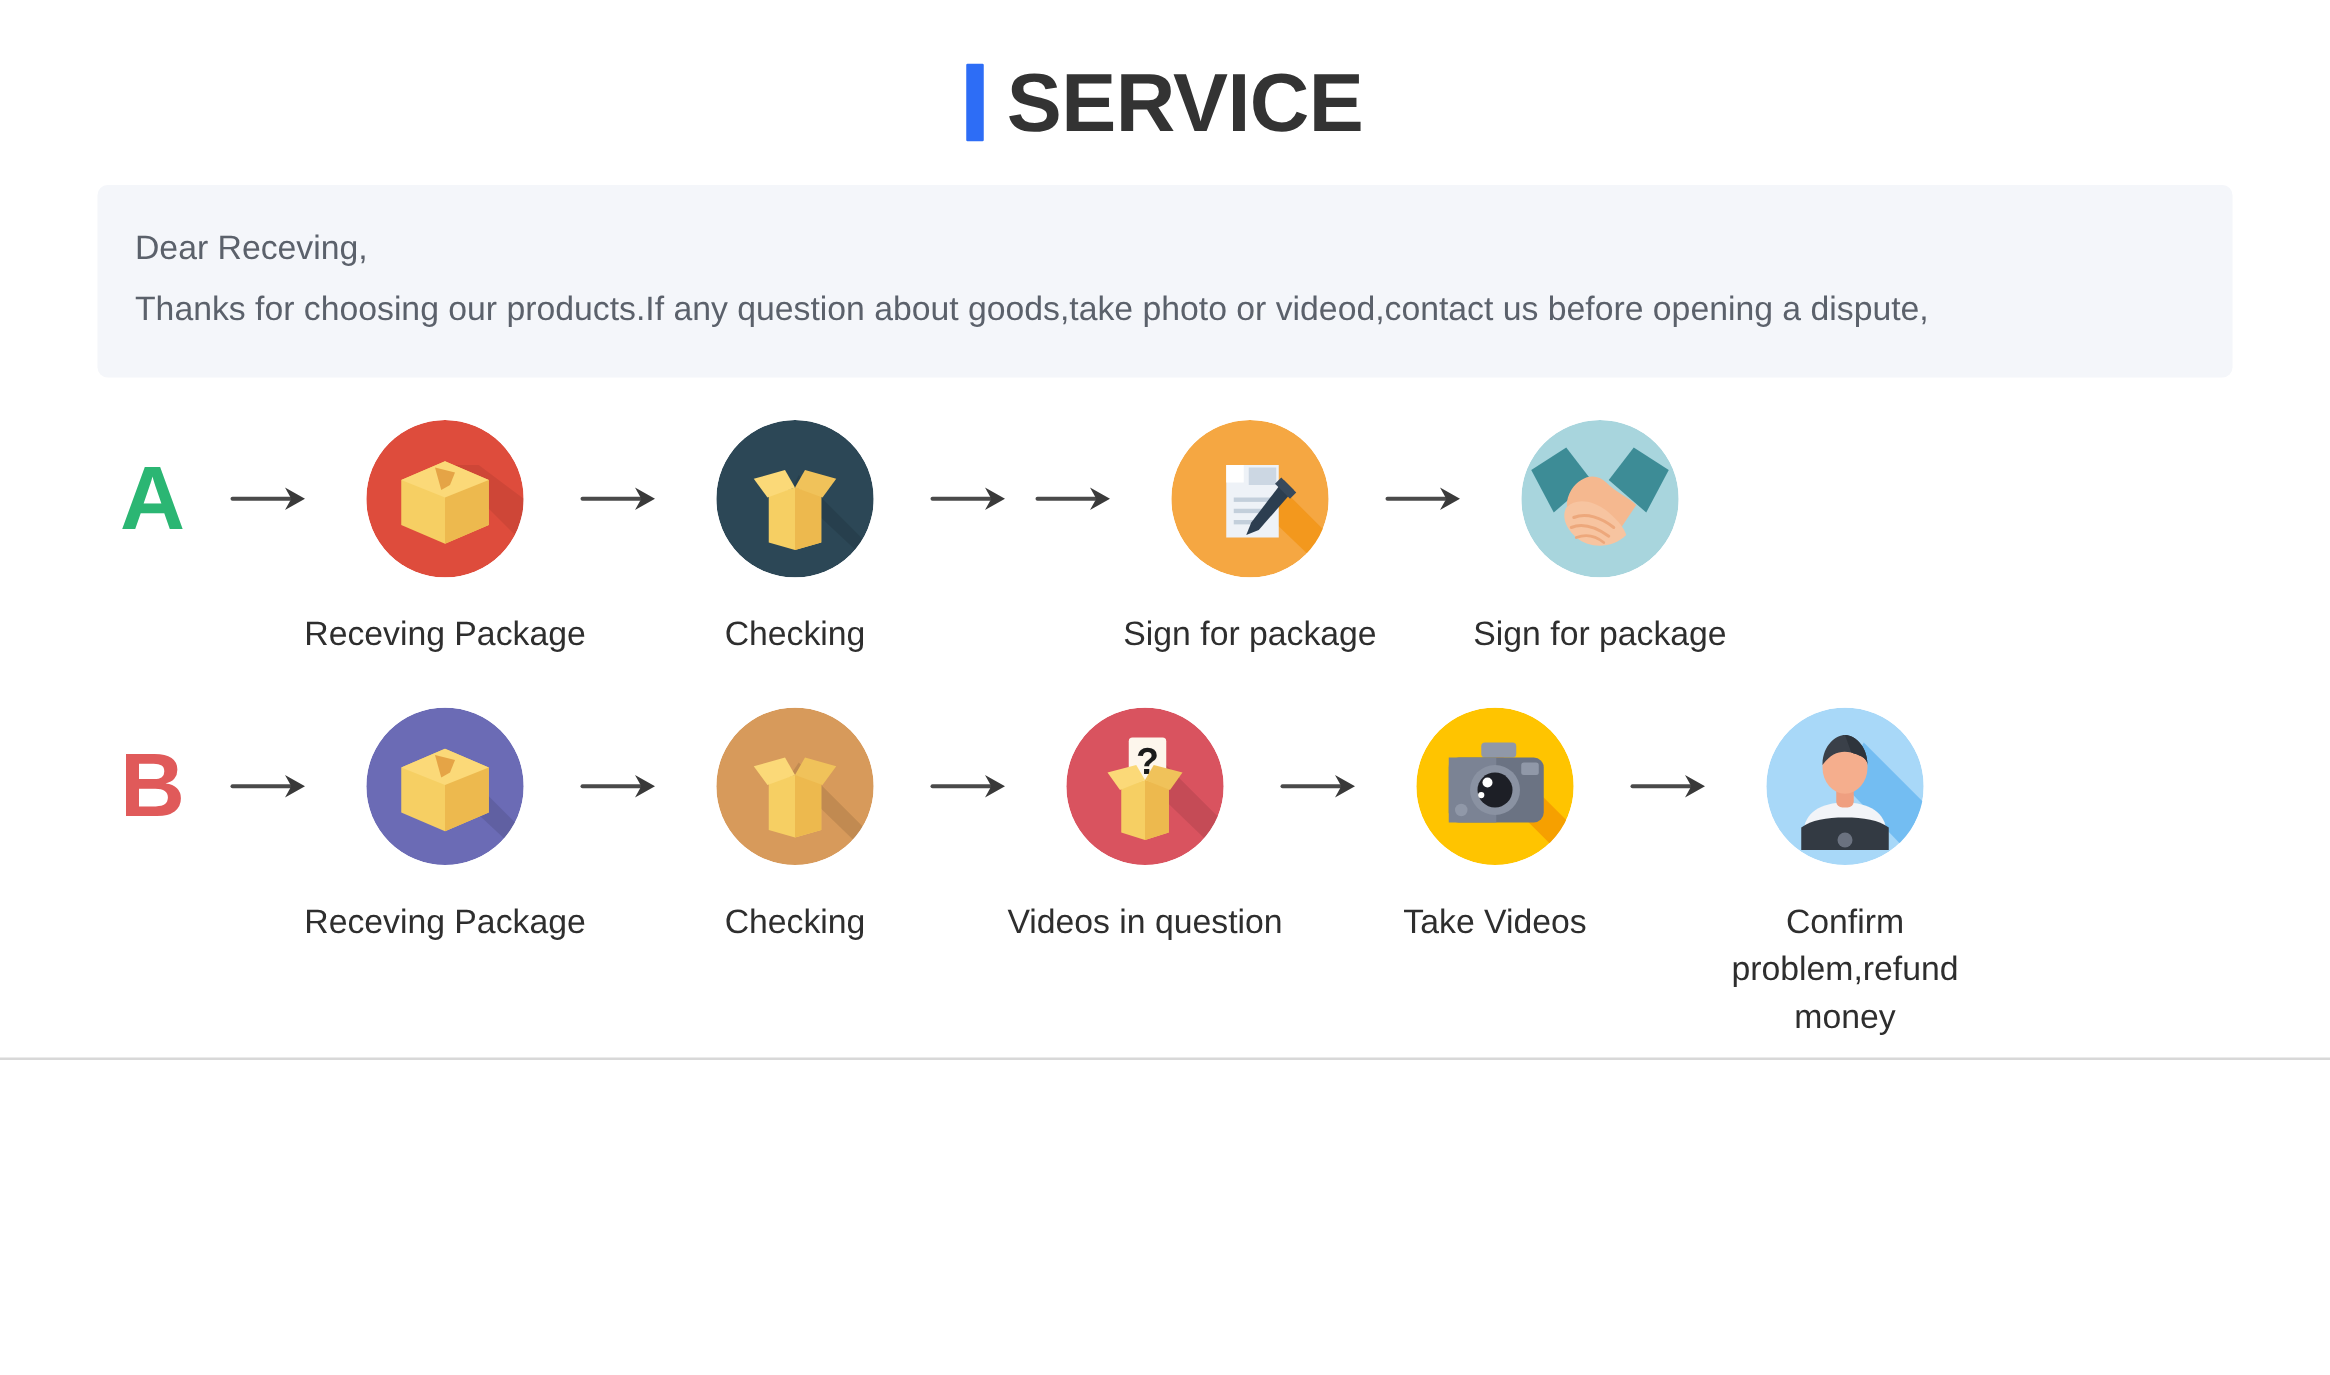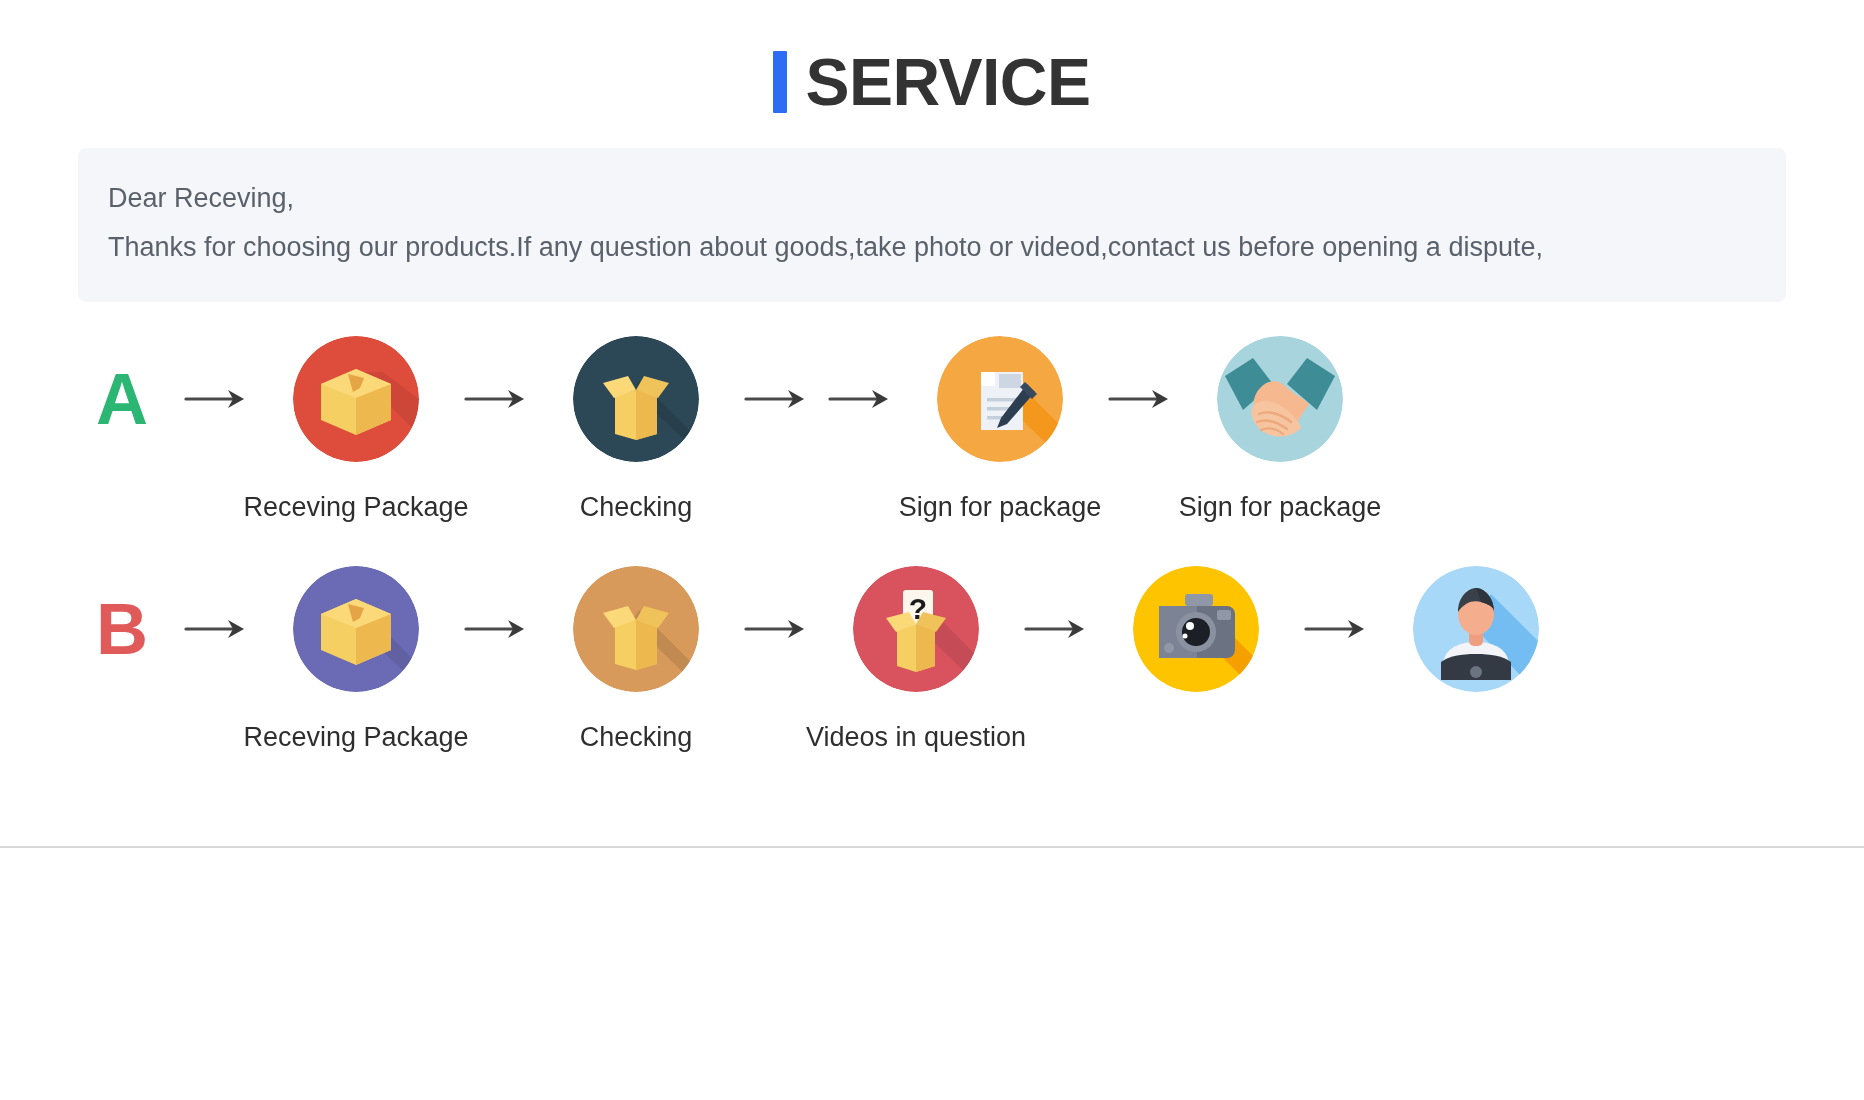--- a/index.html
+++ b/index.html
@@ -317,20 +317,21 @@
             <rect x="26" y="40" width="76" height="52" rx="8" fill="#6b7383"></rect>
             <rect x="26" y="40" width="38" height="52" fill="#7b8394"></rect>
             <rect x="84" y="44" width="14" height="10" rx="2" fill="#9098a8"></rect>
             <circle cx="63" cy="66" r="20" fill="#8a92a2"></circle>
             <circle cx="63" cy="66" r="14" fill="#1d1f26"></circle>
             <circle cx="57" cy="60" r="4" fill="#ffffff"></circle>
             <circle cx="52" cy="70" r="2.5" fill="#ffffff"></circle>
             <circle cx="36" cy="82" r="5" fill="#9098a8"></circle>
           </svg>
         </div>
+        <div class="step-label">Take Videos</div>
       </div>
 
       <div class="arrow">
         <svg viewBox="0 0 64 26" width="64" height="26" aria-hidden="true">
           <path d="M2 13 H48" stroke="#4a4a4a" stroke-width="3.2" fill="none" stroke-linecap="round"></path>
           <path d="M44 4 L60 13 L44 22 L49 13 Z" fill="#3a3a3a"></path>
         </svg>
       </div>
 
       <div class="step">
@@ -340,17 +341,18 @@
             <path d="M78 28 L126 76 L110 112 L60 60 Z" fill="#62b4f0" opacity="0.75"></path>
             <path d="M30 100 C30 84 44 76 63 76 C82 76 96 84 96 100 L96 112 L30 112 Z" fill="#f2f4f8"></path>
             <rect x="56" y="58" width="14" height="22" rx="5" fill="#ef9f80"></rect>
             <ellipse cx="63" cy="48" rx="18" ry="21" fill="#f5ae8d"></ellipse>
             <path d="M45 46 C45 30 56 22 63 22 C70 22 81 30 81 46 C81 40 74 38 68 36 C60 34 52 36 45 46 Z" fill="#3a4049"></path>
             <path d="M63 22 C70 22 81 30 81 46 C81 40 74 38 68 36 Z" fill="#2e343c"></path>
             <path d="M28 96 C36 90 48 88 63 88 C78 88 90 90 98 96 L98 114 L28 114 Z" fill="#333a43"></path>
             <circle cx="63" cy="106" r="6" fill="#6b7280"></circle>
           </svg>
         </div>
+        <div class="step-label">Confirm  problem,refund money</div>
       </div>
     </div>
 
   </div>
 </div>
 
 </body></html>

